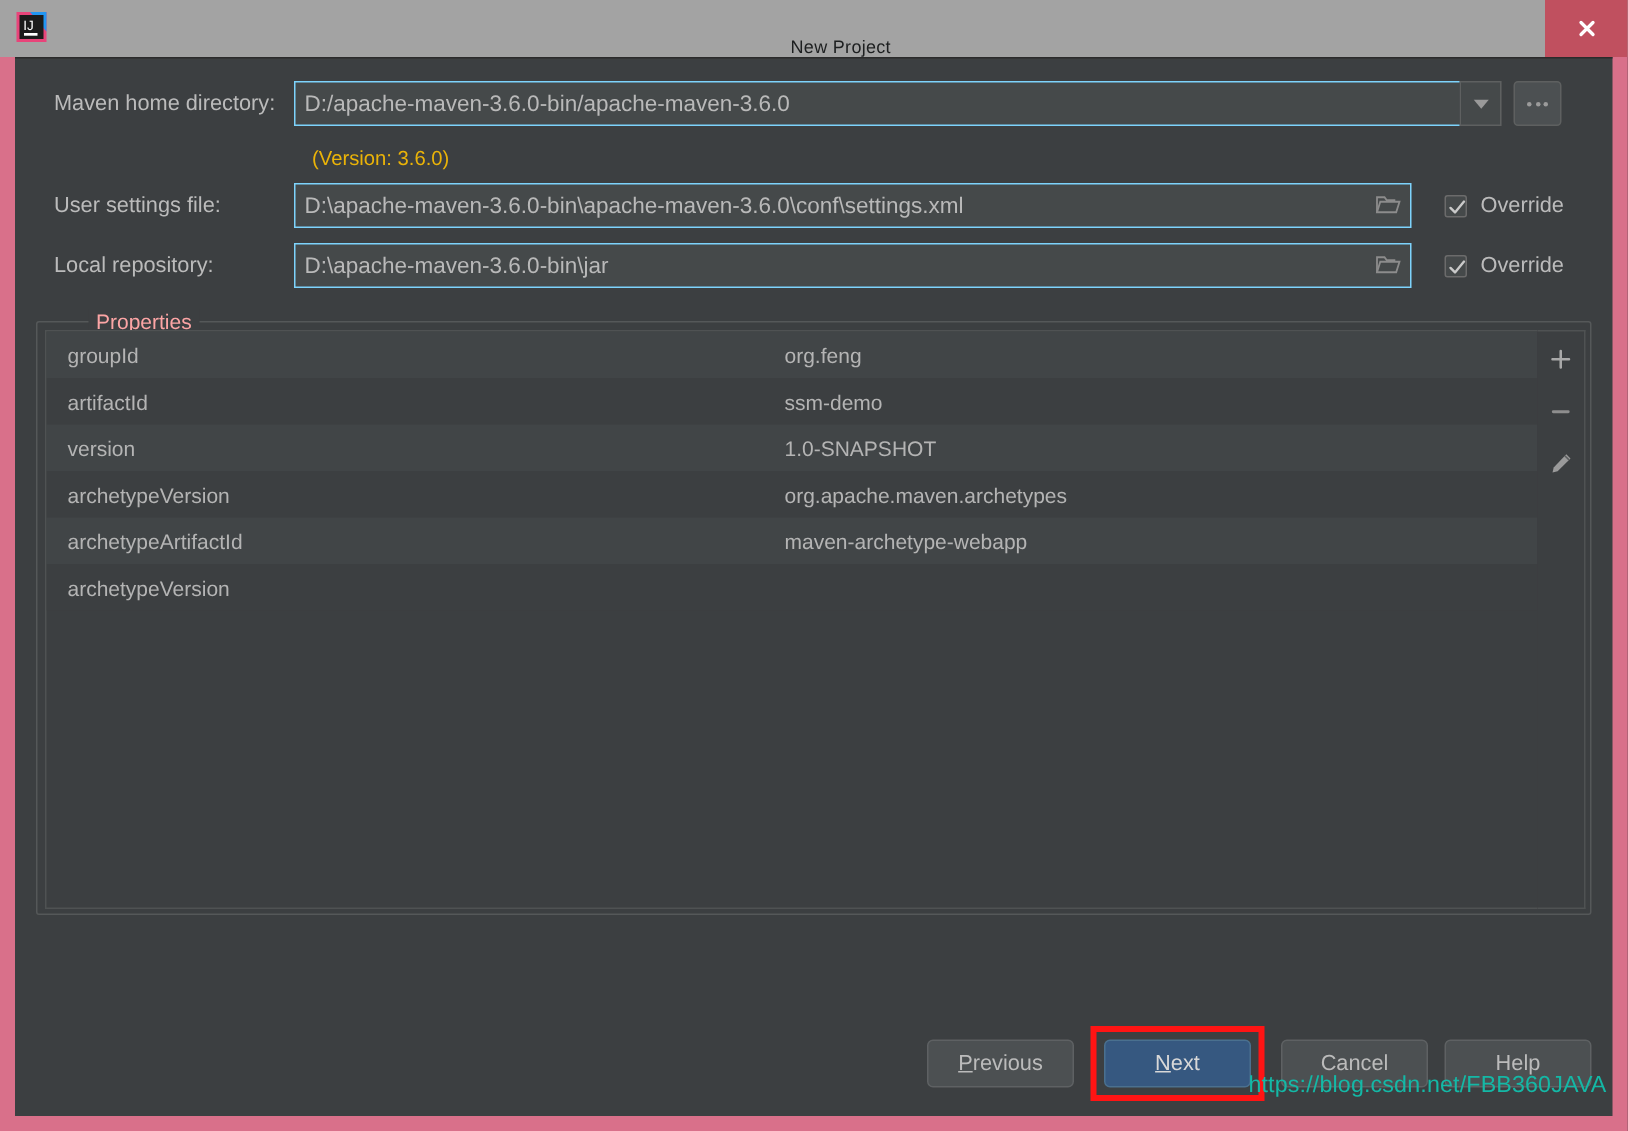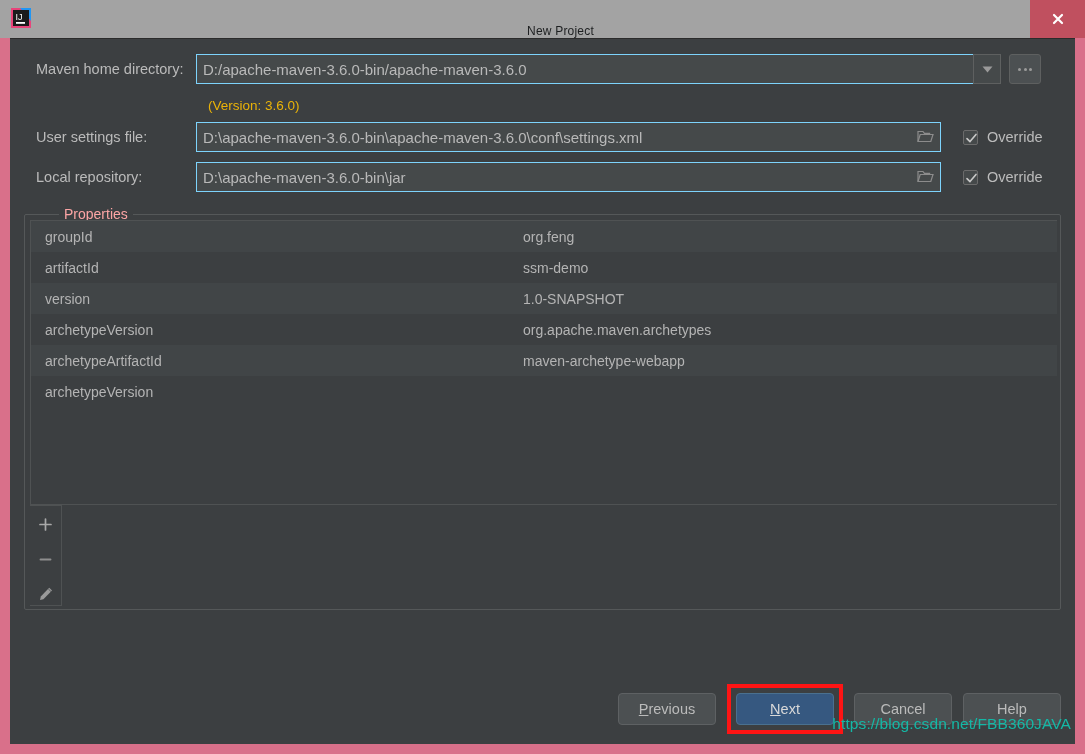--- a/index.html
+++ b/index.html
@@ -193,21 +193,20 @@
     margin-left: 26px;
   }
 
   .table-wrap {
     position: absolute;
     left: 5px;
     top: 5px;
     width: 1027px;
     height: 386px;
     display: flex;
-    flex-direction: column;
   }
 
   .table {
     flex: 1;
     background: #3c3f41;
     border: 1px solid #4f5253;
     border-right: none;
     overflow: hidden;
   }
 

